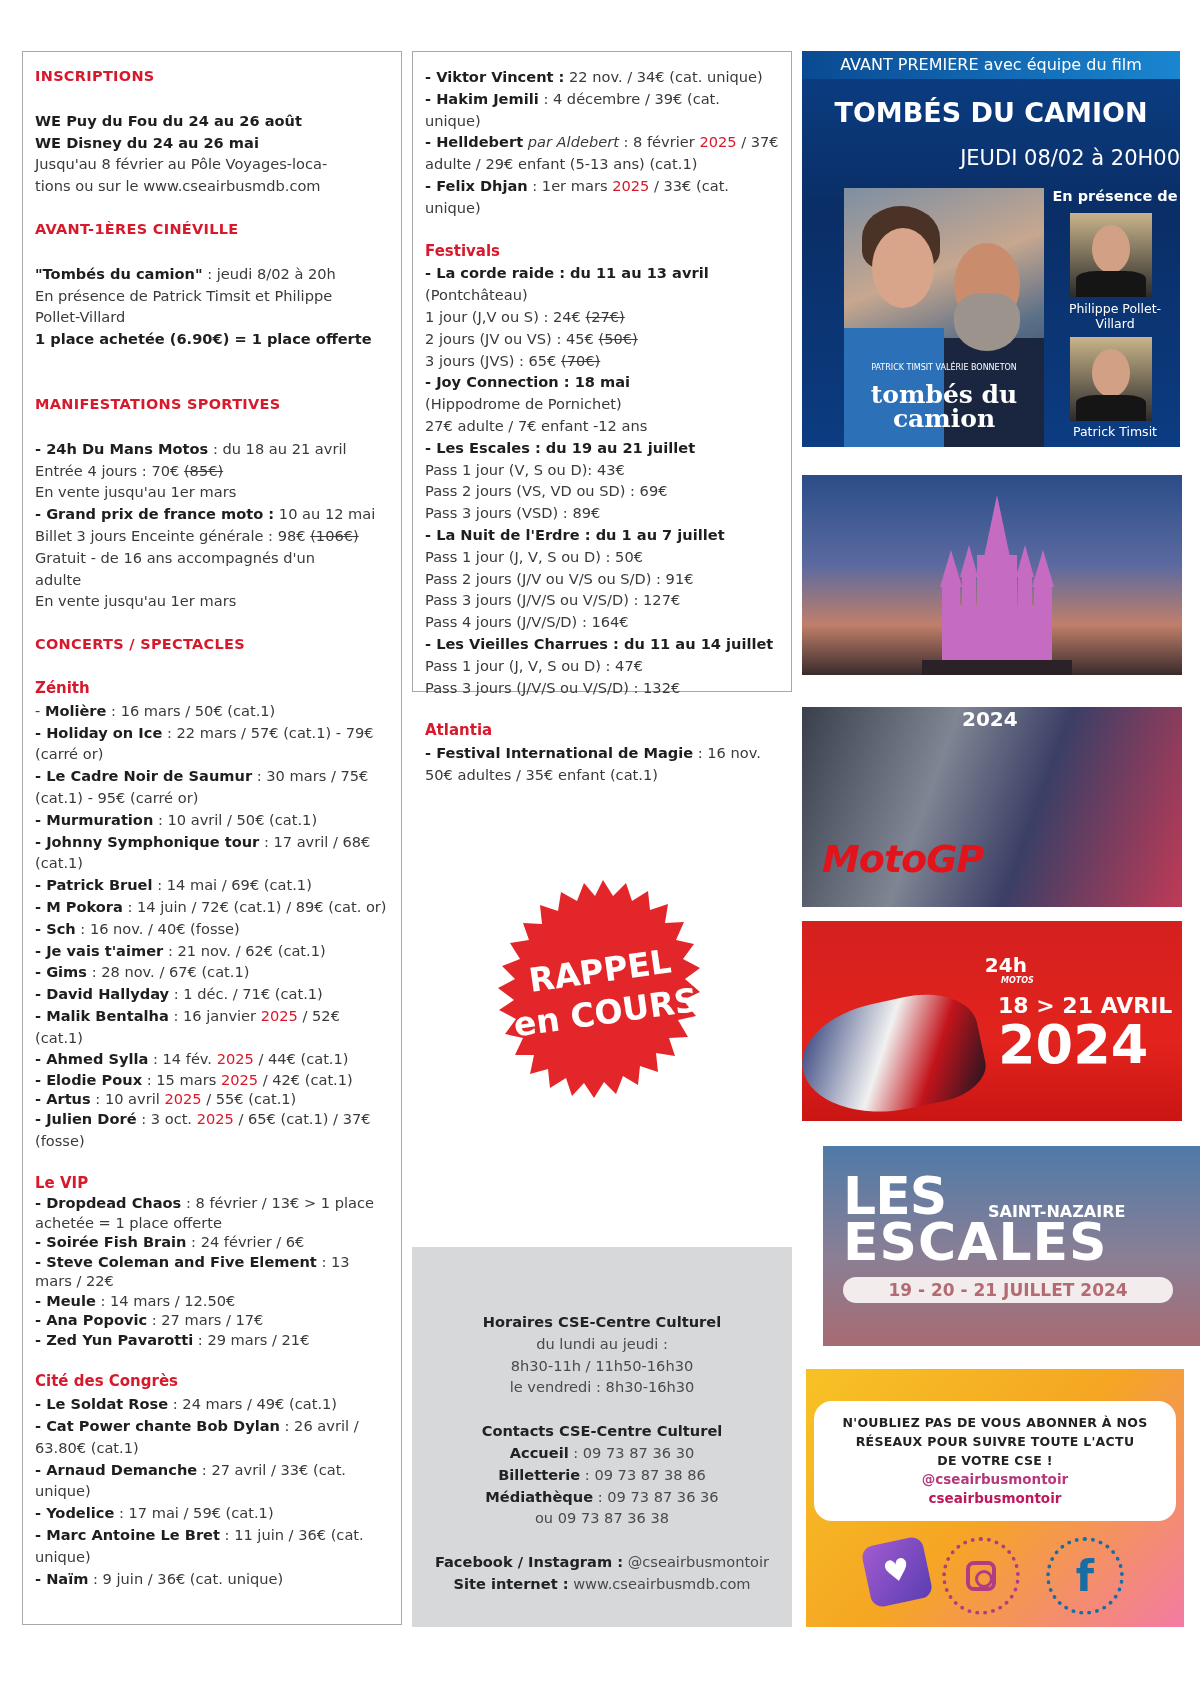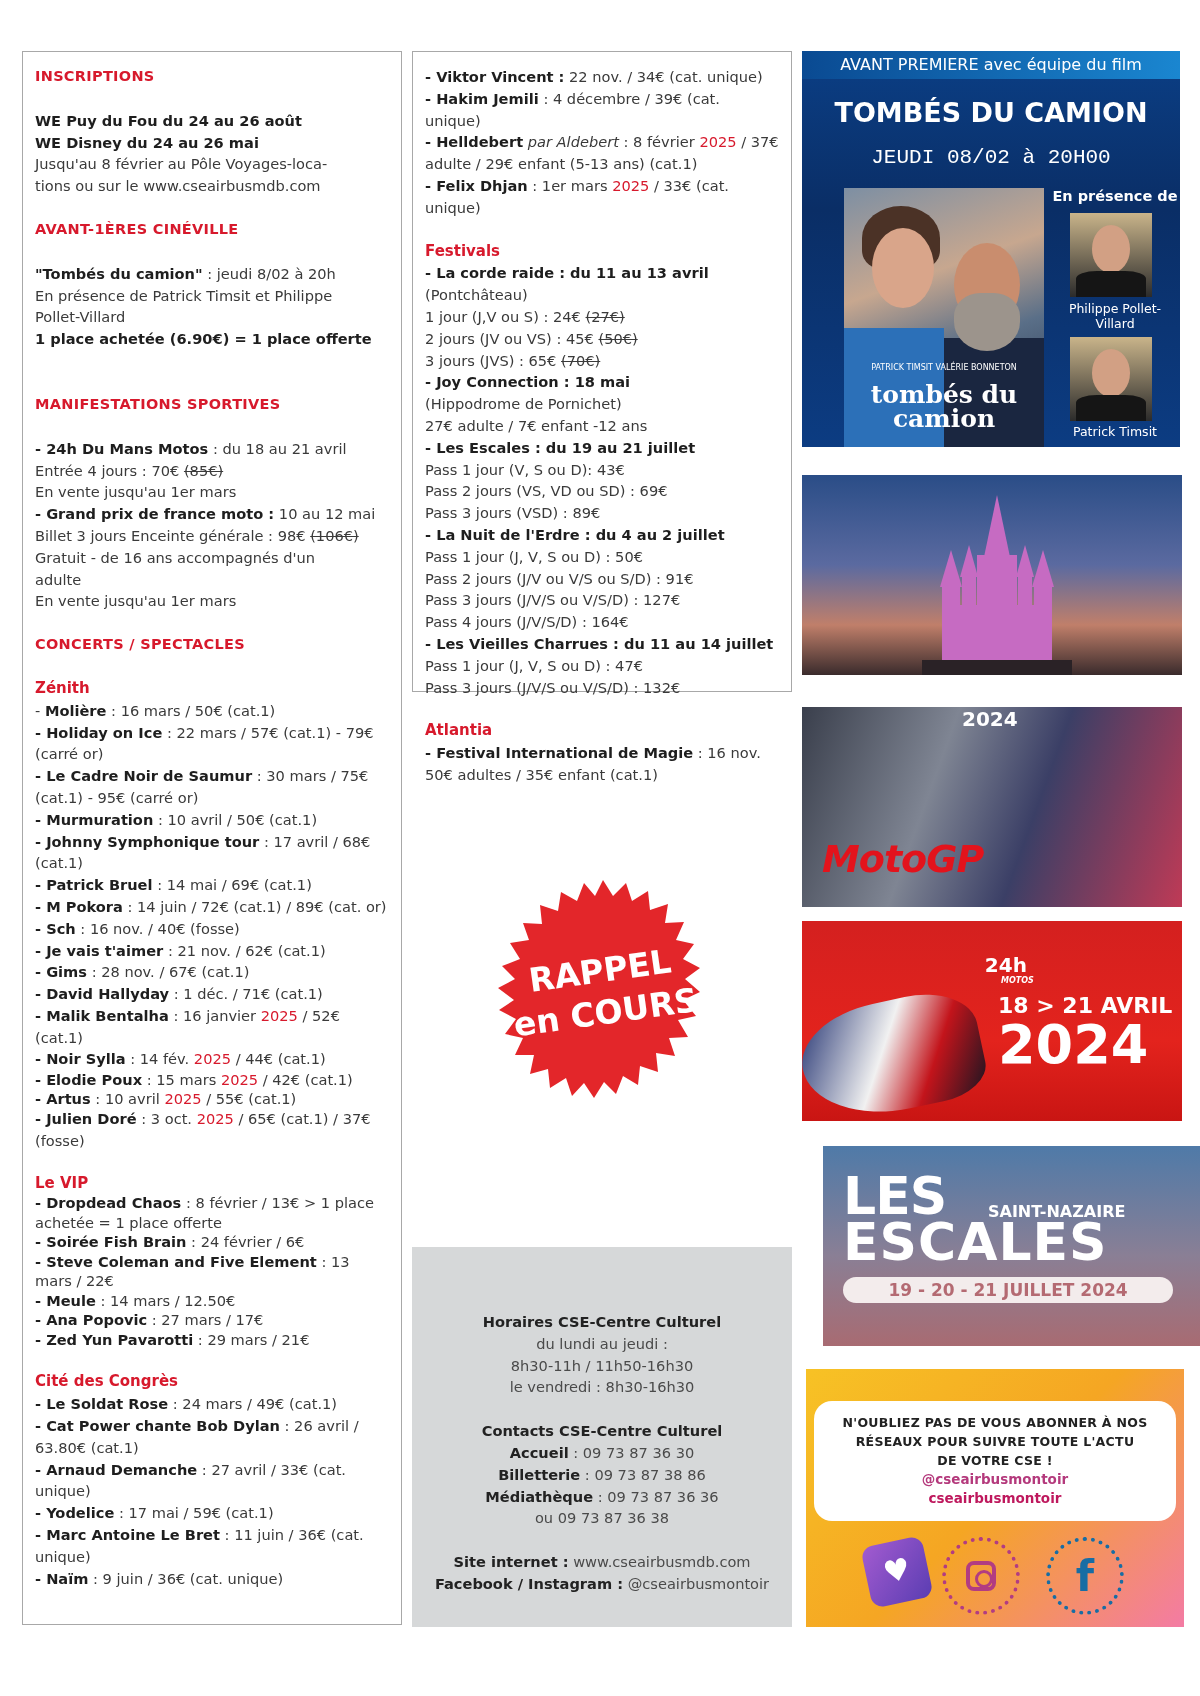--- a/index.html
+++ b/index.html
@@ -62,21 +62,21 @@
     transform: rotate(-8deg);
     font-family: "DejaVu Sans", sans-serif;
   }
   #stamp .stamp-text .l2 { text-transform: none; }
 
   
   .banner { position: absolute; overflow: hidden; }
   #poster { left: 802px; top: 51px; width: 378px; height: 396px; background: linear-gradient(180deg, #0b3f86 0%, #0a2e66 40%, #0c3c82 100%); }
   #poster .topbar { position: absolute; left: 0; top: 0; width: 100%; height: 28px; background: linear-gradient(90deg, #0a4a92, #1a86d0); color: #fff; font-size: 16px; text-align: center; line-height: 28px; }
   #poster .title { position: absolute; left: 0; top: 46px; width: 100%; text-align: center; color: #fff; font-weight: bold; font-size: 27px; }
-  #poster .date { position: absolute; left: 0; top: 95px; width: 100%; text-align: center; color: #fff; font-size: 21px; font-family: Liberation Mono, monospace; }
+  #poster .date { position: absolute; left: 0; top: 95px; width: 100%; text-align: right; color: #fff; font-size: 21px; }
   #poster .film { position: absolute; left: 42px; top: 137px; width: 200px; height: 260px;
     background: linear-gradient(160deg, #7d8fa3 0%, #c7a78f 35%, #5a6f88 60%, #1d2a43 100%); }
   #poster .film .face1 { position: absolute; left: 28px; top: 40px; width: 62px; height: 80px; border-radius: 50%; background: #d9a58a; }
   #poster .film .hair1 { position: absolute; left: 18px; top: 18px; width: 78px; height: 64px; border-radius: 50% 50% 30% 30%; background: #4b3226; }
   #poster .film .face2 { position: absolute; left: 110px; top: 55px; width: 66px; height: 84px; border-radius: 50%; background: #c98d6e; }
   #poster .film .beard { position: absolute; left: 110px; top: 105px; width: 66px; height: 58px; border-radius: 40% 40% 50% 50%; background: #9c948c; }
   #poster .film .body1 { position: absolute; left: 0px; top: 140px; width: 100px; height: 120px; background: #2c70b8; }
   #poster .film .body2 { position: absolute; left: 100px; top: 150px; width: 100px; height: 110px; background: #1a2640; }
   #poster .film .actors { position: absolute; left: 0; top: 175px; width: 100%; text-align: center; color: #fff; font-size: 8px; line-height: 10px; }
   #poster .film .ftitle { position: absolute; left: 0; top: 195px; width: 100%; text-align: center; color: #fff; font-family: "DejaVu Serif", serif; font-weight: bold; font-size: 25px; line-height: 24px; }
@@ -165,21 +165,21 @@
     <span class="line"><span class="b">- </span><span class="b">Le Cadre Noir de Saumur</span><span> : 30 mars / 75€ (cat.1) - 95€ (carré or)</span></span>
     <span class="line"><span class="b">- </span><span class="b">Murmuration</span><span> : 10 avril / 50€ (cat.1)</span></span>
     <span class="line"><span class="b">- </span><span class="b">Johnny Symphonique tour</span><span> : 17 avril / 68€ (cat.1)</span></span>
     <span class="line"><span class="b">- </span><span class="b">Patrick Bruel</span><span> : 14 mai / 69€ (cat.1)</span></span>
     <span class="line"><span class="b">- </span><span class="b">M Pokora</span><span> : 14 juin / 72€ (cat.1) / 89€ (cat. or)</span></span>
     <span class="line"><span class="b">- </span><span class="b">Sch</span><span> : 16 nov. / 40€ (fosse)</span></span>
     <span class="line"><span class="b">- </span><span class="b">Je vais t'aimer</span><span> : 21 nov. / 62€ (cat.1)</span></span>
     <span class="line"><span class="b">- </span><span class="b">Gims</span><span> : 28 nov. / 67€ (cat.1)</span></span>
     <span class="line"><span class="b">- </span><span class="b">David Hallyday</span><span> : 1 déc. / 71€ (cat.1)</span></span>
     <span class="line"><span class="b">- </span><span class="b">Malik Bentalha</span><span> : 16 janvier </span><span class="red">2025</span><span> / 52€ (cat.1)</span></span>
-    <span class="line"><span class="b">- </span><span class="b">Noir Sylla</span><span> : 14 fév. </span><span class="red">2025</span><span> / 44€ (cat.1)</span></span>
+    <span class="line"><span class="b">- </span><span class="b">Ahmed Sylla</span><span> : 14 fév. </span><span class="red">2025</span><span> / 44€ (cat.1)</span></span>
     <span class="line" style="line-height:19px"><span class="b">- </span><span class="b">Elodie Poux</span><span> : 15 mars </span><span class="red">2025</span><span> / 42€ (cat.1)</span></span>
     <span class="line" style="line-height:19px"><span class="b">- </span><span class="b">Artus</span><span> : 10 avril </span><span class="red">2025</span><span> / 55€ (cat.1)</span></span>
     <span class="line"><span class="b">- </span><span class="b">Julien Doré</span><span> : 3 oct. </span><span class="red">2025</span><span> / 65€ (cat.1) / 37€ (fosse)</span></span>
   </div>
 
   <div class="block" style="line-height:19.5px">
     <div class="sub-title">Le VIP</div>
     <span class="line"><span class="b">- </span><span class="b">Dropdead Chaos</span><span> : 8 février / 13€ &gt; 1 place achetée = 1 place offerte</span></span>
     <span class="line"><span class="b">- </span><span class="b">Soirée Fish Brain</span><span> : 24 février / 6€</span></span>
     <span class="line"><span class="b">- </span><span class="b">Steve Coleman and Five Element</span><span> : 13 mars / 22€</span></span>
@@ -214,21 +214,21 @@
     <span class="line"><span>1 jour (J,V ou S) : 24€ </span><span class="strike">(27€)</span></span>
     <span class="line"><span>2 jours (JV ou VS) : 45€ </span><span class="strike">(50€)</span></span>
     <span class="line"><span>3 jours (JVS) : 65€ </span><span class="strike">(70€)</span></span>
     <span class="line b">- Joy Connection : 18 mai</span>
     <span class="line">(Hippodrome de Pornichet)</span>
     <span class="line">27€ adulte / 7€ enfant -12 ans</span>
     <span class="line b">- Les Escales : du 19 au 21 juillet</span>
     <span class="line">Pass 1 jour (V, S ou D): 43€</span>
     <span class="line">Pass 2 jours (VS, VD ou SD) : 69€</span>
     <span class="line">Pass 3 jours (VSD) : 89€</span>
-    <span class="line b">- La Nuit de l'Erdre : du 4 au 2 juillet</span>
+    <span class="line b">- La Nuit de l'Erdre : du 1 au 7 juillet</span>
     <span class="line">Pass 1 jour (J, V, S ou D) : 50€</span>
     <span class="line">Pass 2 jours (J/V ou V/S ou S/D) : 91€</span>
     <span class="line">Pass 3 jours (J/V/S ou V/S/D) : 127€</span>
     <span class="line">Pass 4 jours (J/V/S/D) : 164€</span>
     <span class="line b">- Les Vieilles Charrues : du 11 au 14 juillet</span>
     <span class="line">Pass 1 jour (J, V, S ou D) : 47€</span>
     <span class="line">Pass 3 jours (J/V/S ou V/S/D) : 132€</span>
   </div>
 
   <div class="block">
@@ -253,22 +253,22 @@
   <div>du lundi au jeudi :</div>
   <div>8h30-11h / 11h50-16h30</div>
   <div>le vendredi : 8h30-16h30</div>
   <div class="spacer"></div>
   <div class="b">Contacts CSE-Centre Culturel</div>
   <div><span class="b">Accueil</span><span> : 09 73 87 36 30</span></div>
   <div><span class="b">Billetterie</span><span> :  09 73 87 38 86</span></div>
   <div><span class="b">Médiathèque</span><span> : 09 73 87 36 36</span></div>
   <div>ou 09 73 87 36 38</div>
   <div class="spacer"></div>
+  <div><span class="b">Facebook / Instagram :</span><span> @cseairbusmontoir</span></div>
   <div><span class="b">Site internet :</span><span> www.cseairbusmdb.com</span></div>
-  <div><span class="b">Facebook / Instagram :</span><span> @cseairbusmontoir</span></div>
 </div>
 
 <div id="poster" class="banner">
   <div class="topbar">AVANT PREMIERE avec équipe du film</div>
   <div class="title">TOMBÉS DU CAMION</div>
   <div class="date">JEUDI 08/02 à 20H00</div>
   <div class="film">
     <div class="body1"></div>
       <div class="body2"></div>
     <div class="hair1"></div>

